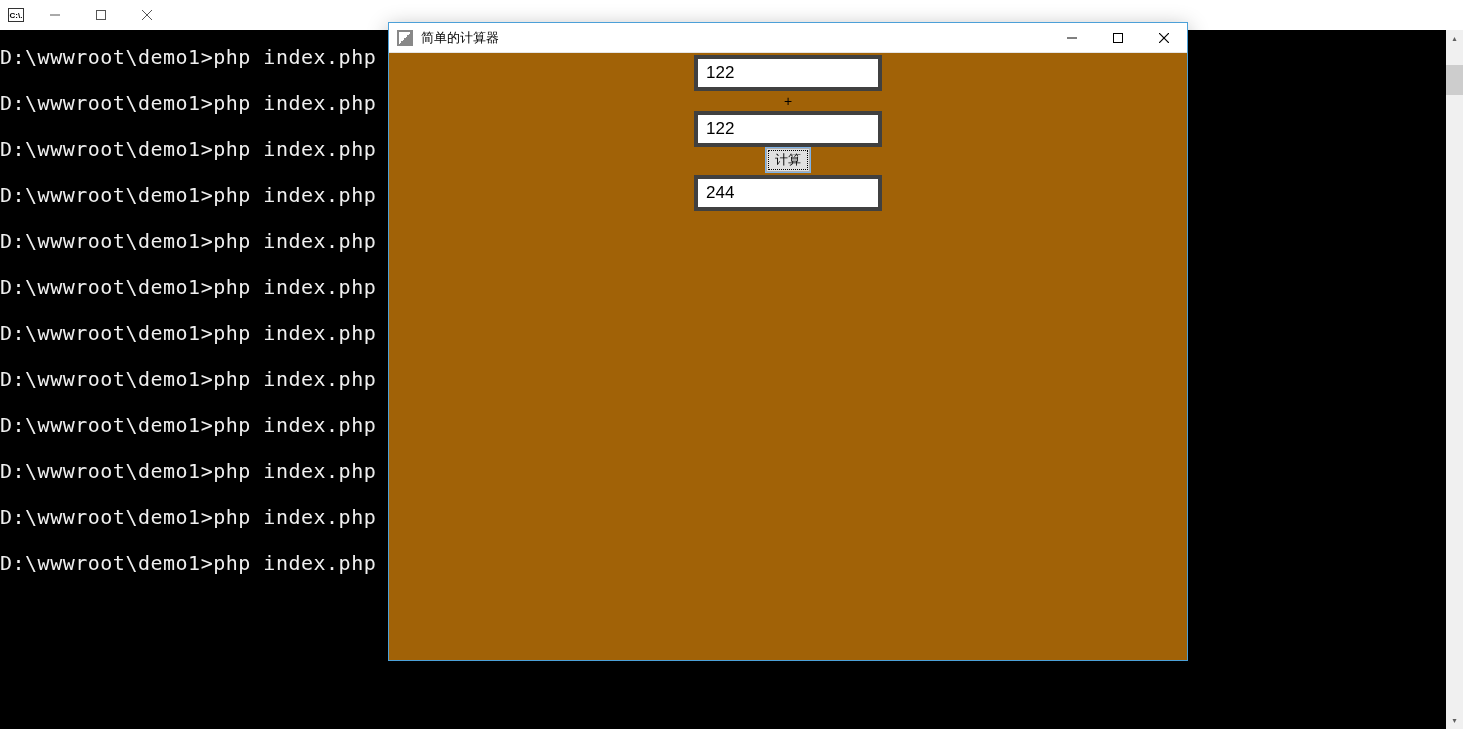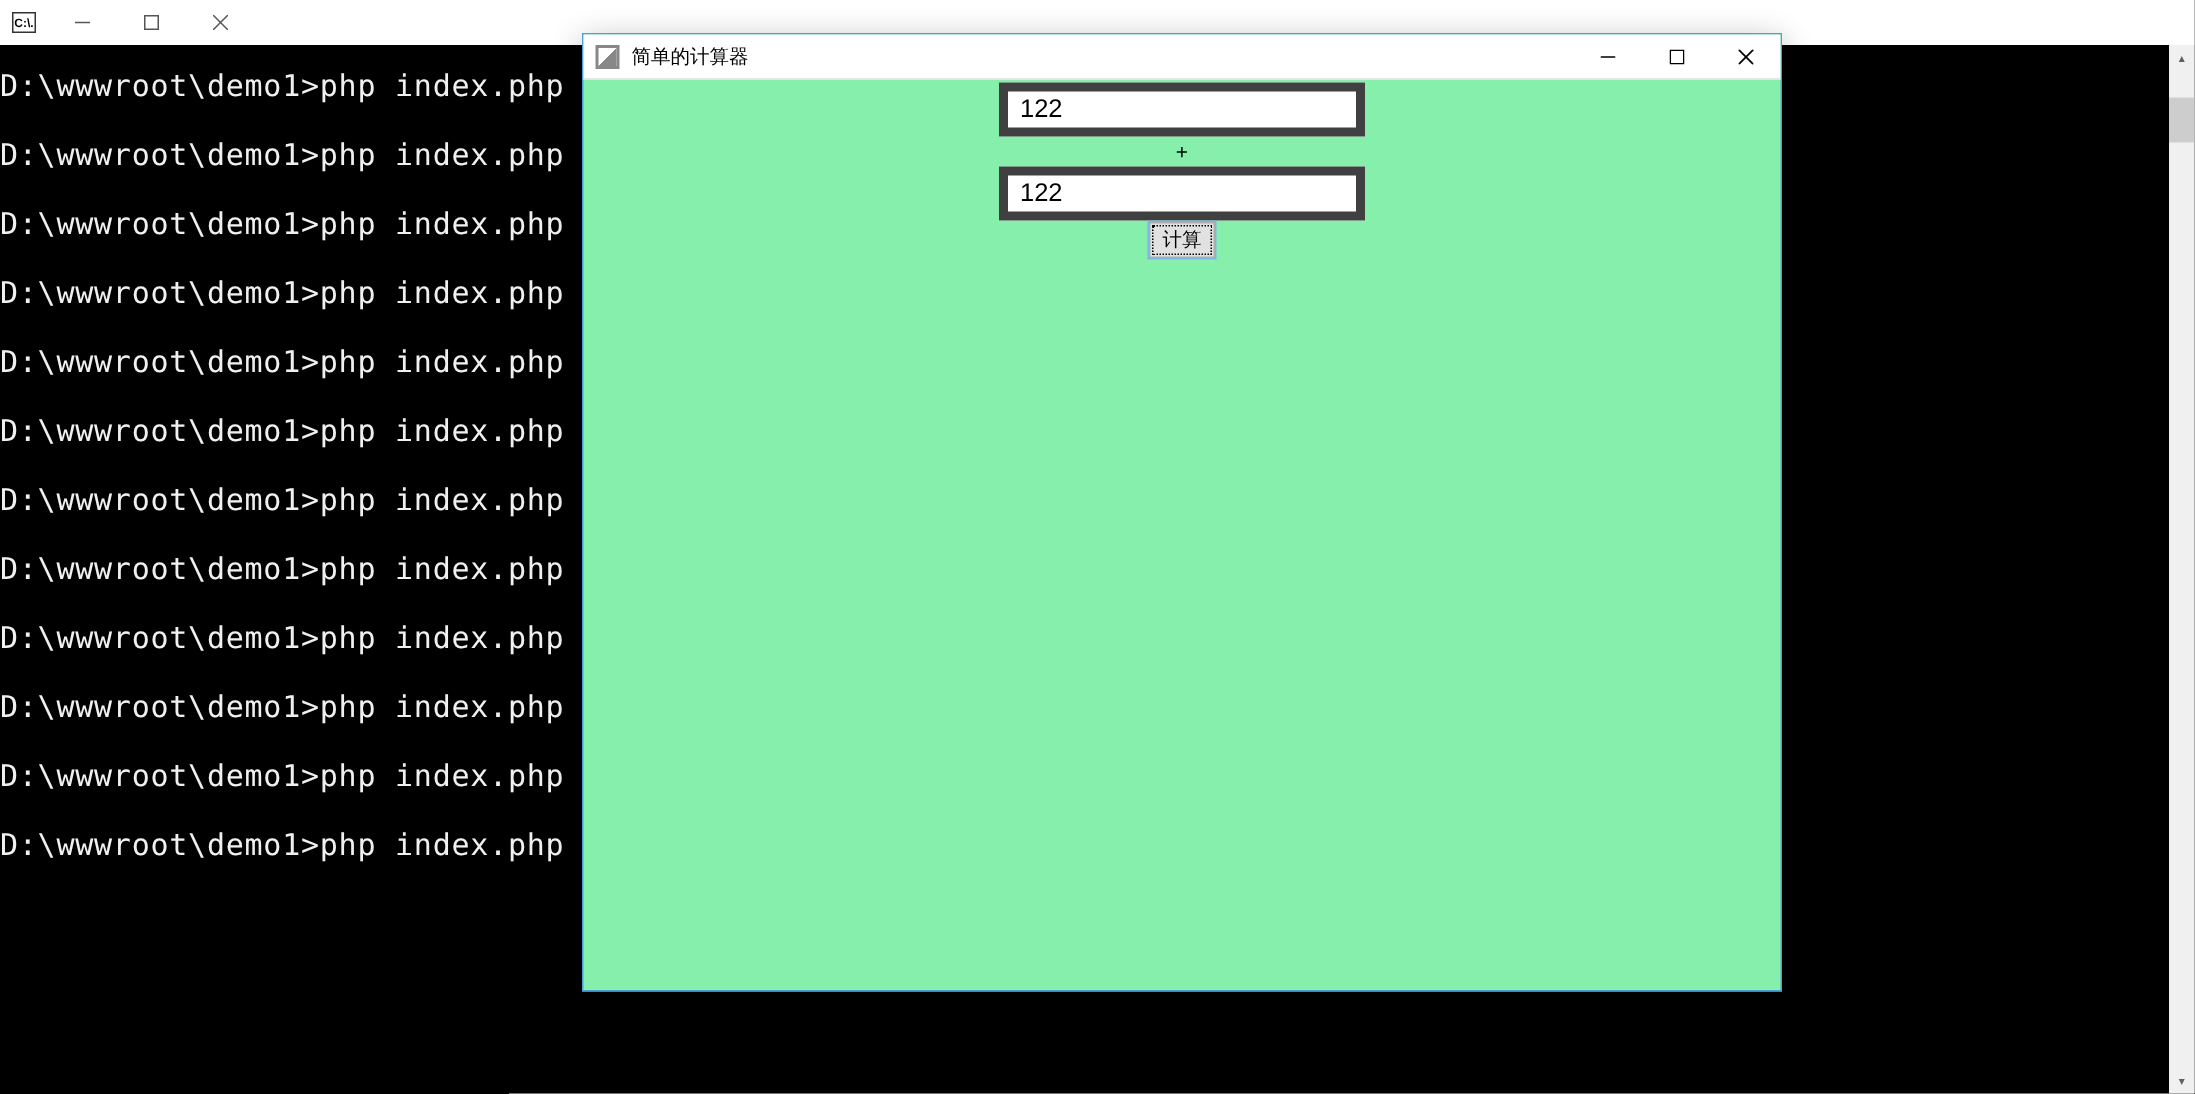--- a/index.html
+++ b/index.html
@@ -128,21 +128,21 @@
     .cmd-scrollbar-btn.up { top: 0; }
     .cmd-scrollbar-btn.down { bottom: 0; }
     
     
     .calc-window {
       position: absolute;
       left: 388px;
       top: 22px;
       width: 800px;
       height: 639px;
-      background: #86efac;
+      background: #a16207;
       border: 1px solid #4ca0d8;
       box-shadow: 0 5px 20px rgba(0,0,0,0.3);
     }
     .calc-titlebar {
       height: 30px;
       background: #ffffff;
       display: flex;
       align-items: center;
       padding-left: 8px;
       font-size: 13px;
@@ -175,24 +175,24 @@
     }
     
     .calc-body {
       padding-top: 2px;
       display: flex;
       flex-direction: column;
       align-items: center;
     }
     
     .calc-input {
-      width: 244px;
+      width: 188px;
       height: 36px;
       background: #ffffff;
-      border: 6px solid #404040;
+      border: 4px solid #404040;
       padding: 0 8px;
       font-size: 17px;
       font-family: Arial, sans-serif;
       color: #000000;
       outline: none;
       margin: 0;
     }
     
     .calc-plus {
       font-size: 14px;
@@ -291,14 +291,15 @@
             <line x1="10" y1="0" x2="0" y2="10" stroke="#000" stroke-width="1.2"></line>
           </svg>
       </div>
     </div>
   </div>
   <div class="calc-body">
     <input type="text" class="calc-input" value="122" style="">
     <div class="calc-plus">+</div>
     <input type="text" class="calc-input" value="122" style="">
     <button class="calc-button">计算</button>
+    <input type="text" class="calc-input" value="244" style="">
   </div>
 </div>
 
 </body></html>

